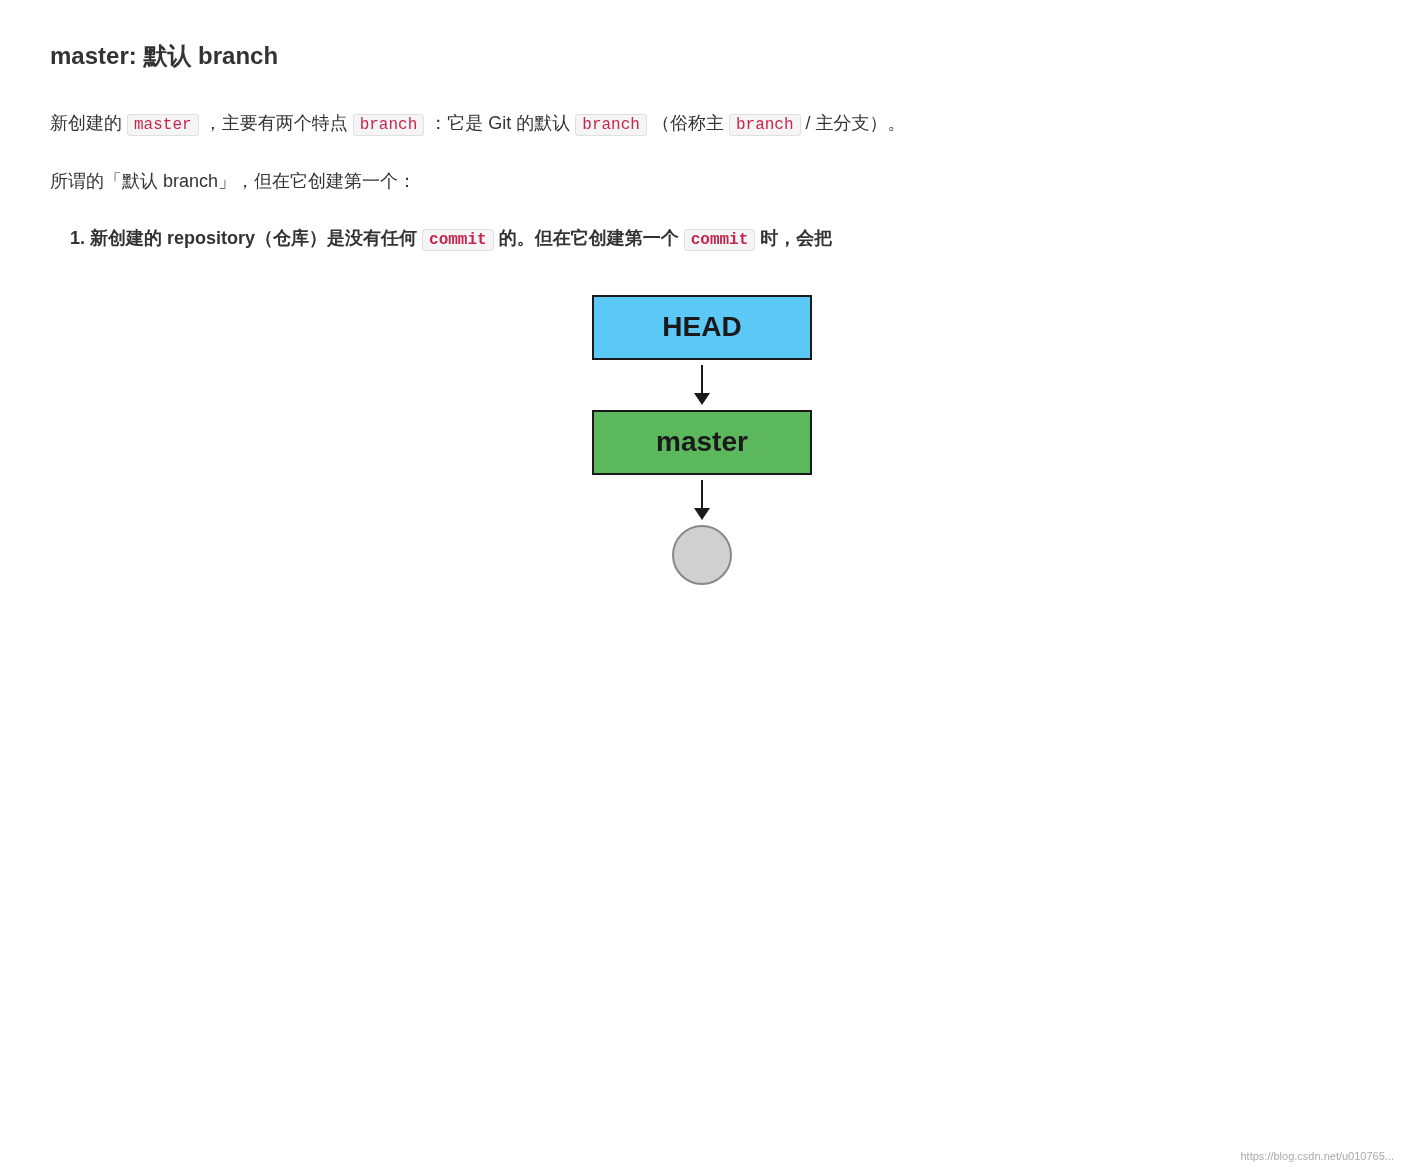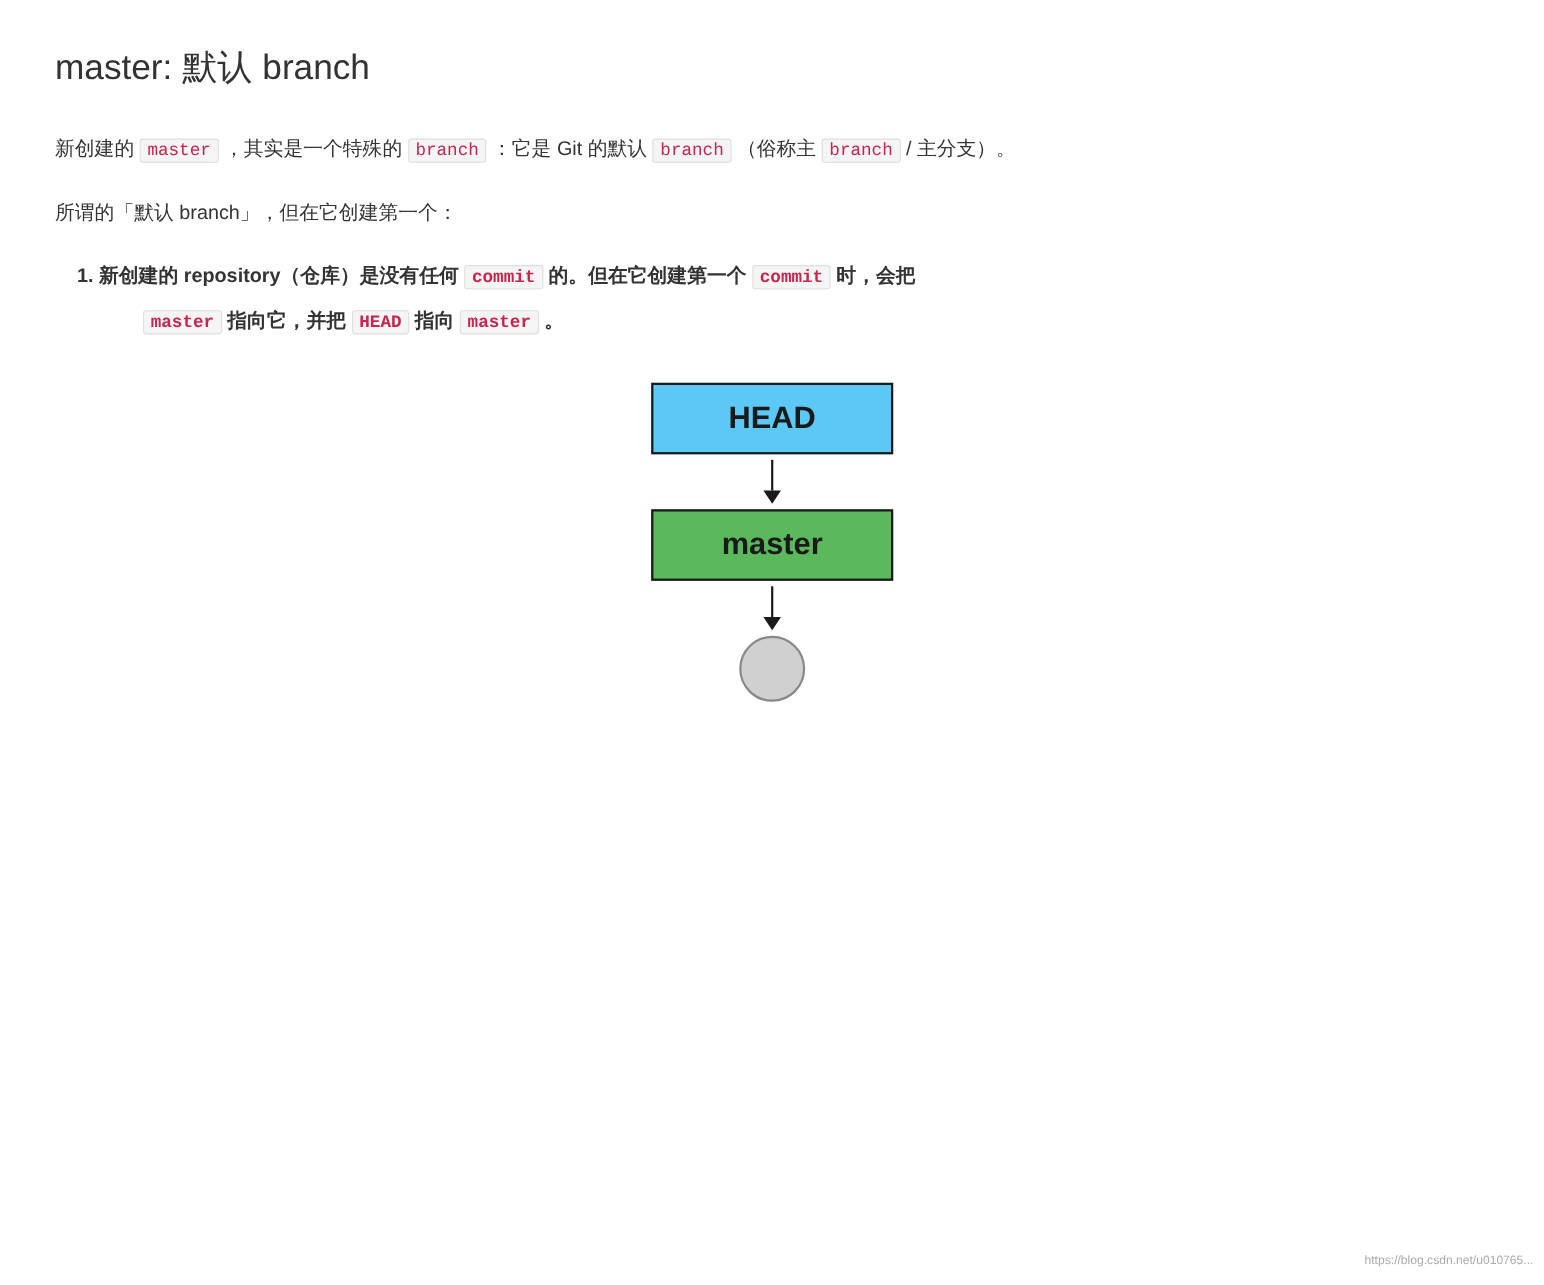--- a/index.html
+++ b/index.html
@@ -13,22 +13,22 @@
       font-family: "PingFang SC", "Microsoft YaHei", "SimHei", sans-serif;
       font-size: 18px;
       color: #333333;
       padding: 40px 50px;
       max-width: 1404px;
       min-height: 1168px;
       position: relative;
     }
 
     .page-title {
-      font-size: 32px;
-      font-weight: normal;
+      font-size: 24px;
+      font-weight: bold;
       margin-bottom: 35px;
     }
 
     .paragraph {
       line-height: 1.8;
       margin-bottom: 25px;
     }
 
     .inline-code {
       background-color: #f5f5f5;
@@ -111,59 +111,51 @@
     .diagram-circle {
       width: 60px;
       height: 60px;
       border-radius: 50%;
       background-color: #d0d0d0;
       border: 2px solid #888888;
     }
 
     .watermark {
       position: fixed;
-      bottom: 16px;
+      bottom: 6px;
       right: 10px;
       font-size: 11px;
       color: #aaaaaa;
     }
   </style>
 </head>
 <body>
 
 <h1 class="page-title">master: 默认 branch</h1>
 
 <p class="paragraph">
   <span>新创建的 </span>
   <code class="inline-code">master</code>
-  <span> ，其实是一个特殊的 </span>
+  <span> ，主要有两个特点 </span>
   <code class="inline-code">branch</code>
   <span>：它是 Git 的默认 </span>
   <code class="inline-code">branch</code>
   <span>（俗称主 </span>
   <code class="inline-code">branch</code>
   <span> / 主分支）。</span>
 </p>
 
 <p class="paragraph">所谓的「默认 branch」，但在它创建第一个：</p>
 
 <div class="list-item">
   <span>1. 新创建的 repository（仓库）是没有任何 </span>
   <code class="inline-code">commit</code>
   <span> 的。但在它创建第一个 </span>
   <code class="inline-code">commit</code>
   <span> 时，会把</span>
-  <div class="list-item-indent">
-    <code class="inline-code">master</code>
-    <span> 指向它，并把 </span>
-    <code class="inline-code">HEAD</code>
-    <span> 指向 </span>
-    <code class="inline-code">master</code>
-    <span> 。</span>
-  </div>
 </div>
 
 <div class="diagram-container">
 
   <div class="diagram-box-head">
     <span>HEAD</span>
   </div>
 
   <div class="diagram-arrow">
     <div class="arrow-line"></div>

